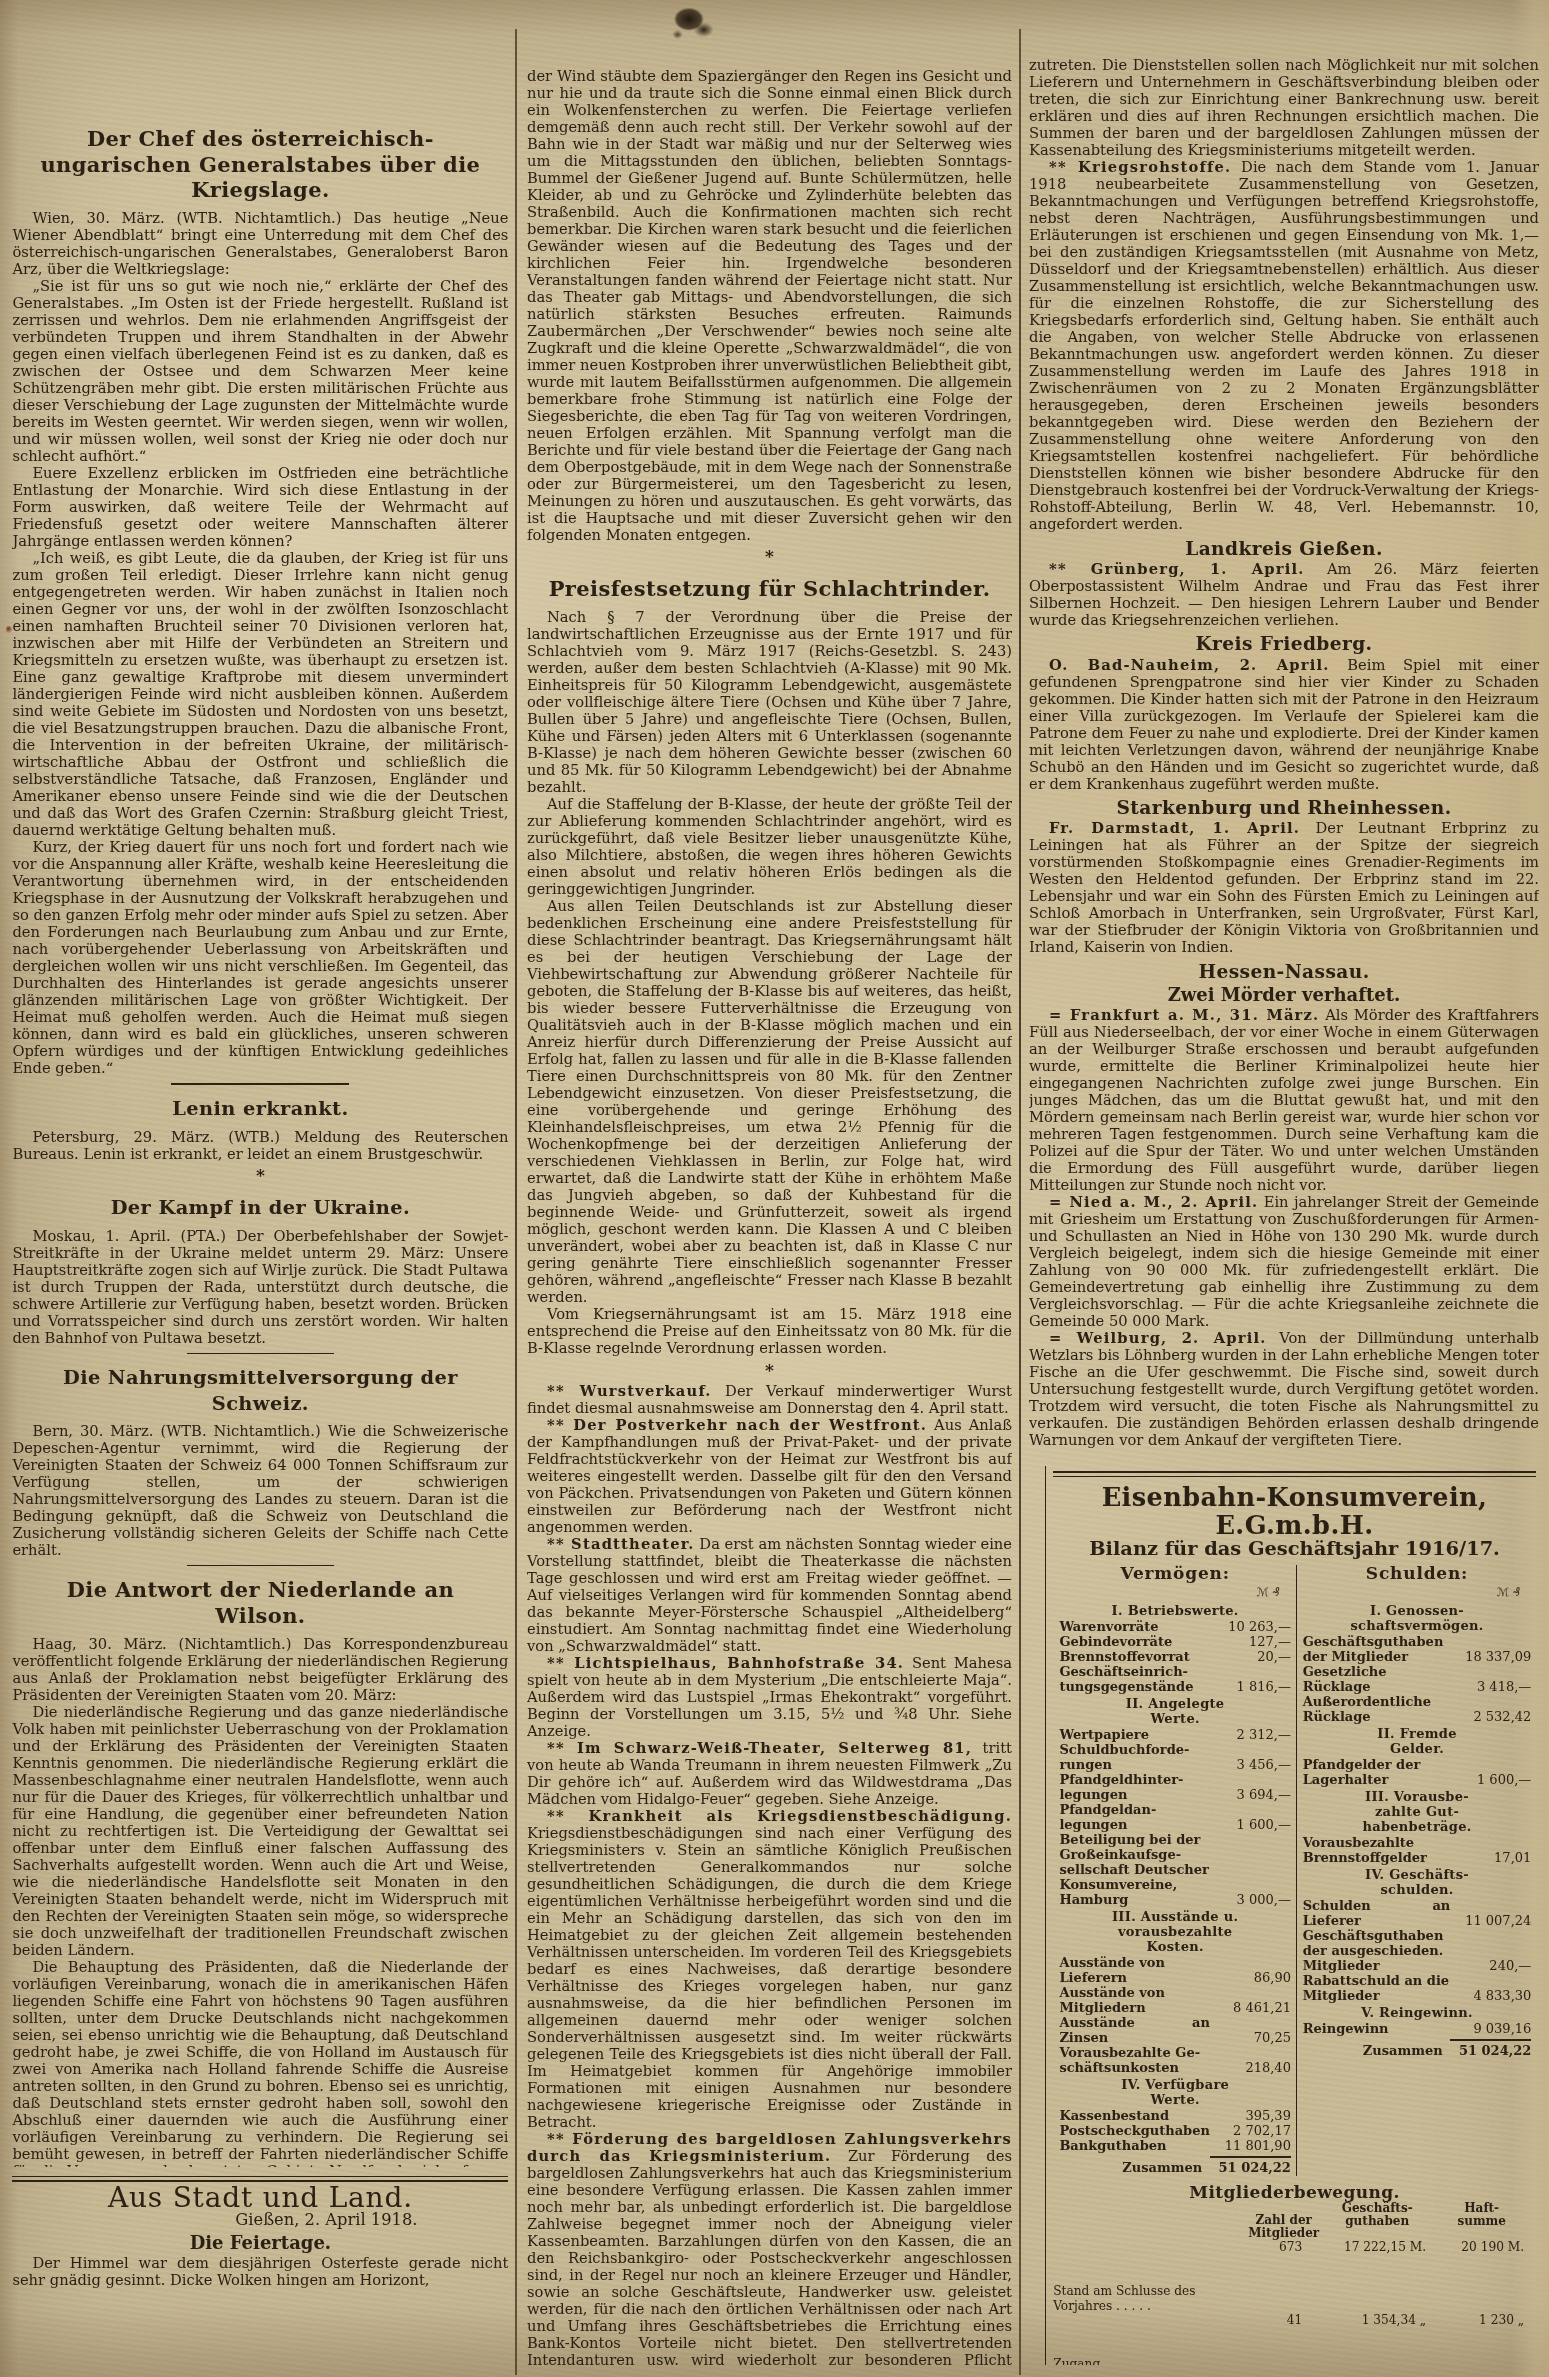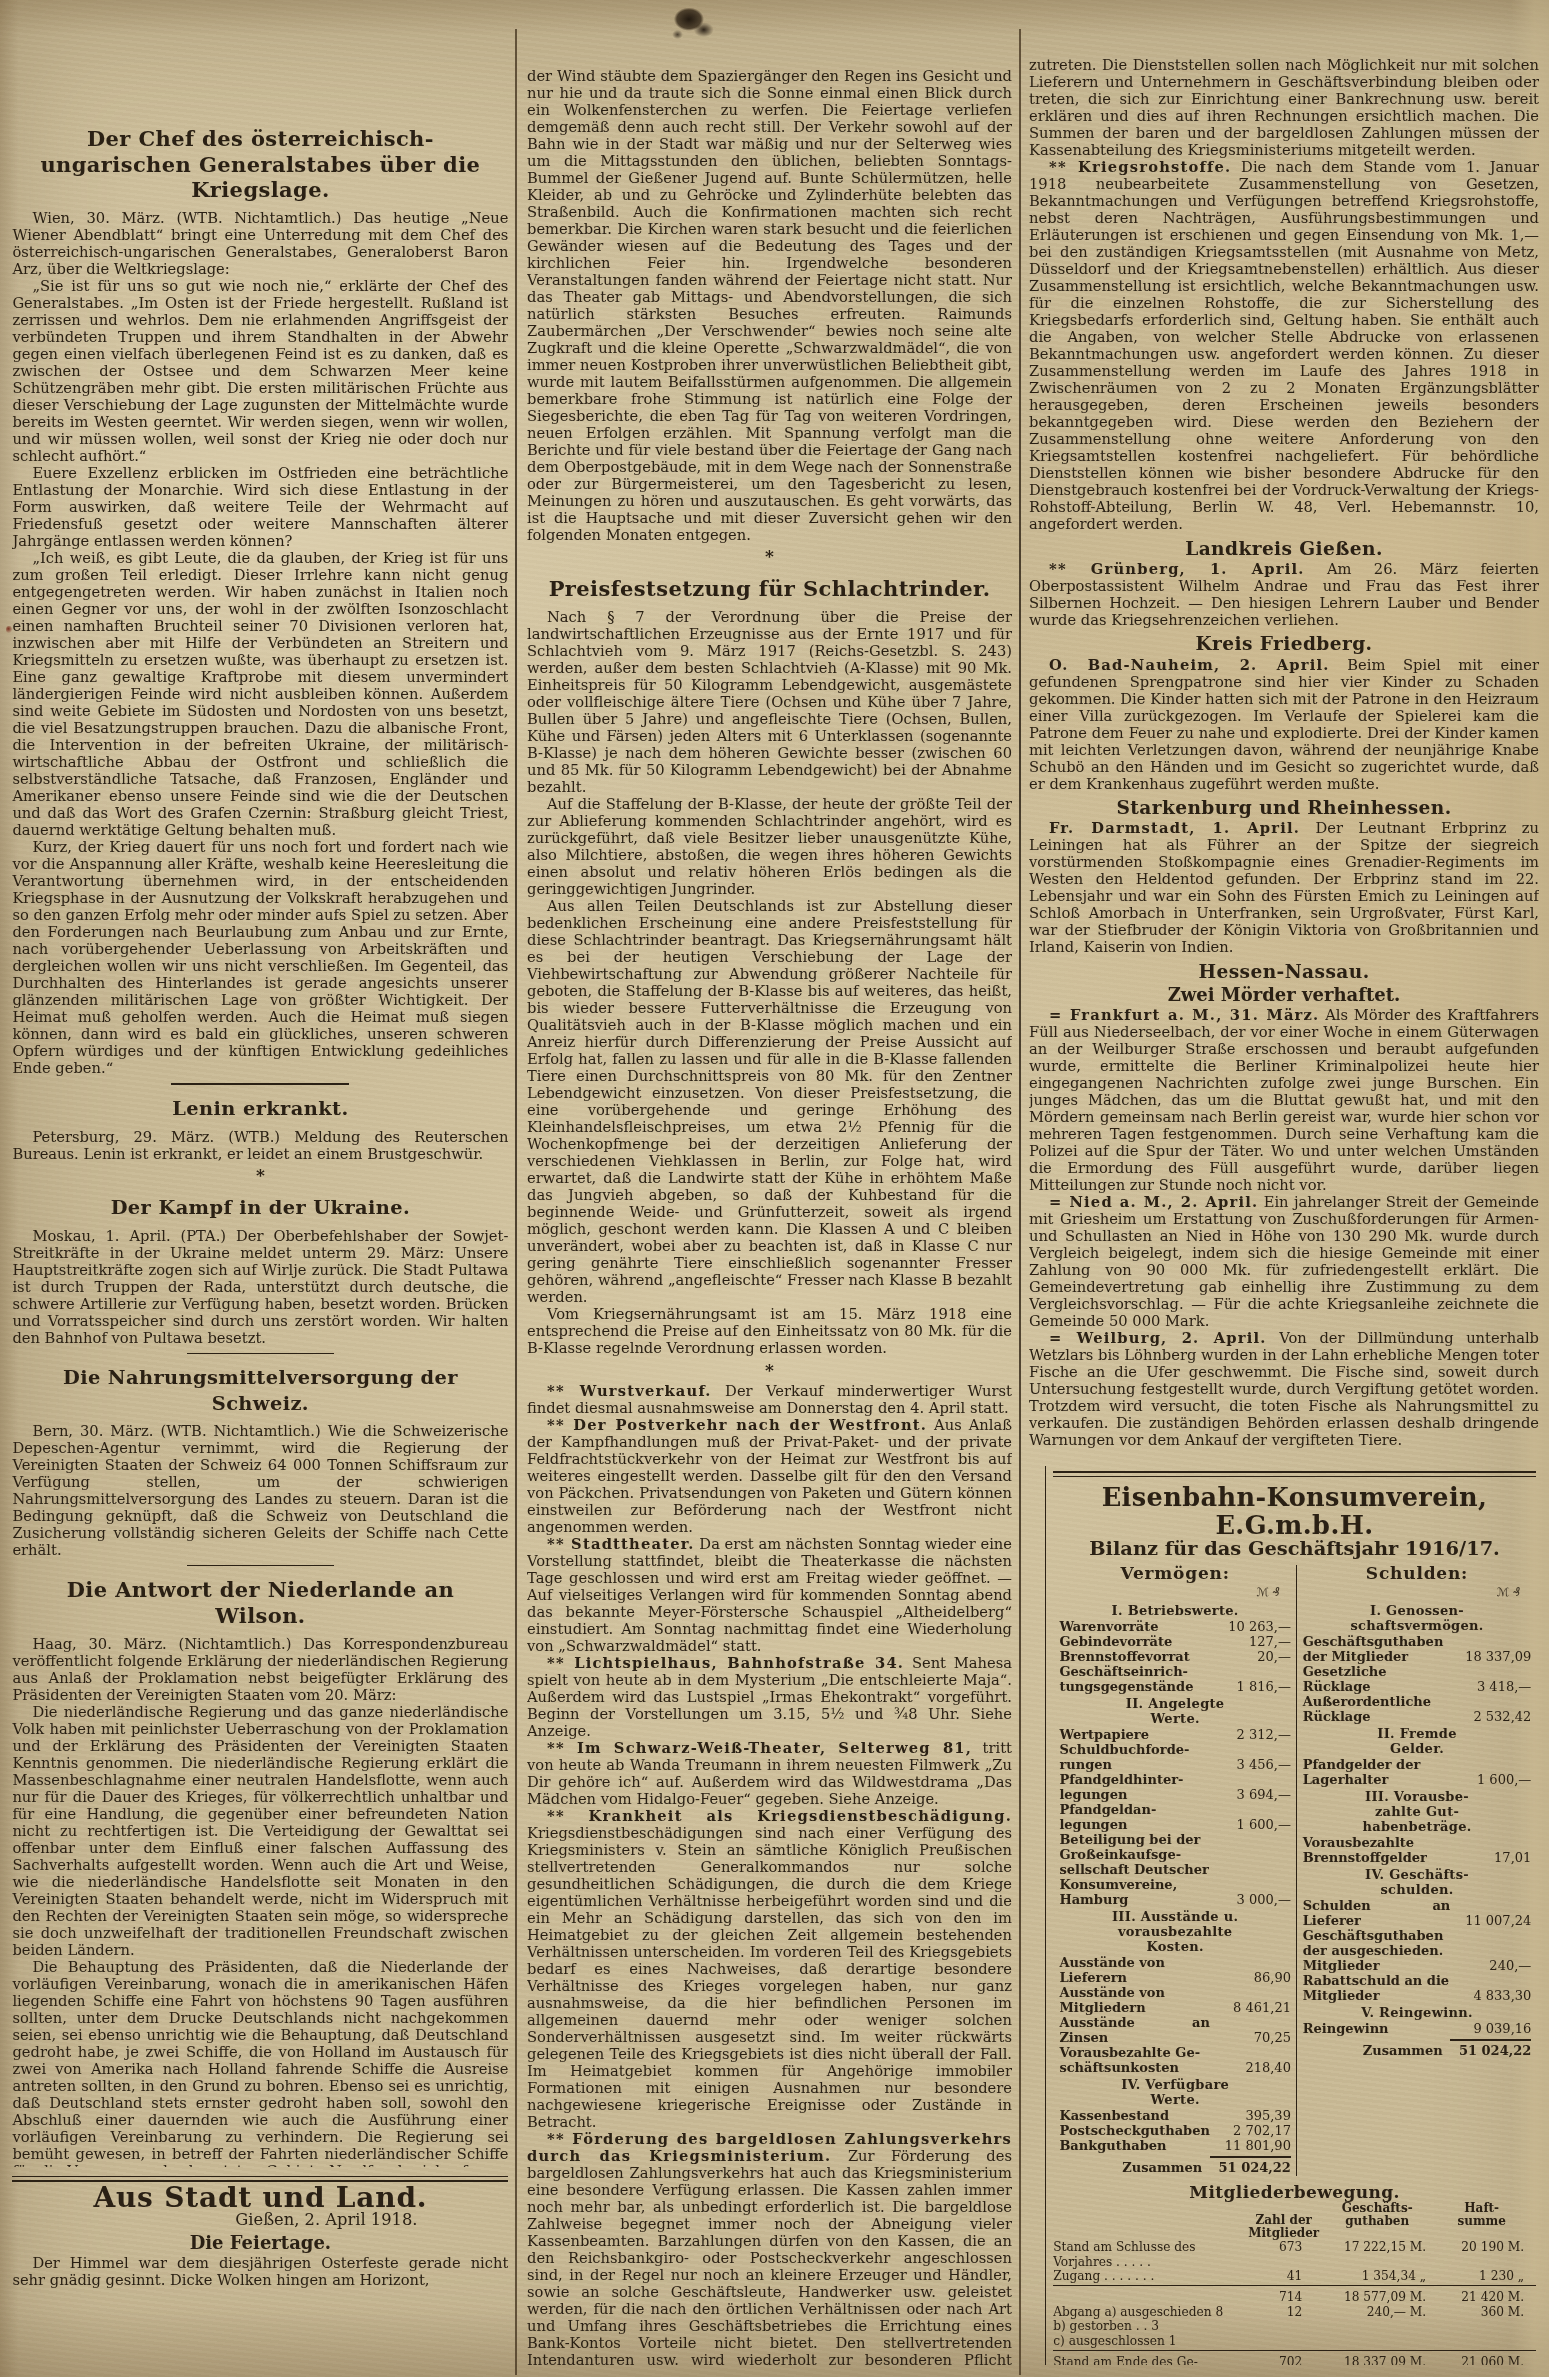--- a/index.html
+++ b/index.html
@@ -25,21 +25,21 @@
   .r1{left:515px;} .r2{left:1019px;}
 
   .body-txt{font-size:14.7px; line-height:17px; text-align:justify;}
   .p{margin:0; text-indent:20px;}
   .p.noind{text-indent:0;}
   .sp{font-weight:bold; letter-spacing:1.2px;}
   .headline{font-weight:bold; text-align:center; font-size:21px; line-height:25.6px; margin:11px 14px 6.2px 14px; letter-spacing:0.4px;}
   .headline.small{font-size:19.4px;}
   .subheading{font-weight:bold; text-align:center; font-size:18px; margin:6.2px 0 3.1px 0;}
   .sec-head{font-weight:bold; text-align:center; font-size:18.6px; margin:7.7px 0 3.1px 0; letter-spacing:0.4px;}
-  .display-head{font-weight:bold; text-align:center; font-size:28px; margin:7.7px 0 4.6px 0; letter-spacing:0.8px;}
+  .display-head{font-weight:normal; text-align:center; font-size:28px; margin:7.7px 0 4.6px 0; letter-spacing:0.8px;}
   .dateline{text-align:center; font-size:16.3px; padding-left:132px; margin:1.5px 0;}
   .sep{width:178px; margin:7px auto 7px auto; border-top:2.3px solid #2b2115; height:0;}
   .sep.thin{border-top-width:1.5px; width:147px;}
   .sep-star{text-align:center; font-size:17px; line-height:17px; margin:5.4px 0 3.9px 0; font-weight:bold;}
   .dbl-rule{border-top:1.5px solid #2b2115; border-bottom:2.3px solid #2b2115; height:3.1px; margin:7.7px 0 1.5px 0;}
   .note{margin:0;}
   .lc-text{height:2136px; overflow:hidden;}
   .lc-a1-pad{height:84px;}
   .mid-pad{height:36px;}
   .rc-pad{height:25px;}
@@ -63,21 +63,21 @@
   .btotal{display:flex; justify-content:flex-end; font-size:13px; margin-top:3.1px;align-items:flex-end;}
   .btotal .tlab{font-weight:bold; margin-right:7.7px;}
   .btotal .tamt{border-top:2.3px double #2b2115; padding-top:0.8px; text-align:right; min-width:81px; font-weight:bold;}
 
   .mv-title{font-weight:bold; text-align:center; font-size:17px; margin:7.7px 0 1.5px 0; letter-spacing:0.4px;}
   .mv-head{display:flex; font-size:12px; line-height:13px; font-weight:bold;}
   .mv-head .hlab{width:195px;}
   .mv-head .hc{white-space:pre-line; text-align:center;}
   .hc.c1{width:71px;margin-top:12px;} .hc.c2{width:116px;} .hc.c3{width:93px;}
   .mrow{display:flex; font-size:12.2px; line-height:14.7px;}
-  .mrow .mlab{width:195px; white-space:pre-line;}
+  .mrow .mlab{width:195px; white-space:pre-line;margin-top:44px;}
   .mrow .mc{text-align:right;}
   .mc.n{width:54px;} .mc.g{width:124px;} .mc.h{width:98px;}
   .mrow.tl{border-top:1.5px solid #2b2115; padding-top:4px; margin-top:0.8px;}
   .mv-foot{display:flex; justify-content:space-between; font-size:13px; margin-top:4.6px;}
 
   .ink-stain{position:absolute; left:665px; top:0px; width:57px; height:48px;
     background:
      radial-gradient(20px 15.5px at 42% 40%, rgba(26,18,10,.95), rgba(44,32,18,.75) 60%, rgba(60,45,25,0) 75%),
      radial-gradient(12.4px 9.3px at 68% 62%, rgba(30,21,12,.9), rgba(60,45,25,0) 80%),
      radial-gradient(6.2px 5.4px at 22% 72%, rgba(30,21,12,.7), rgba(60,45,25,0) 85%);

